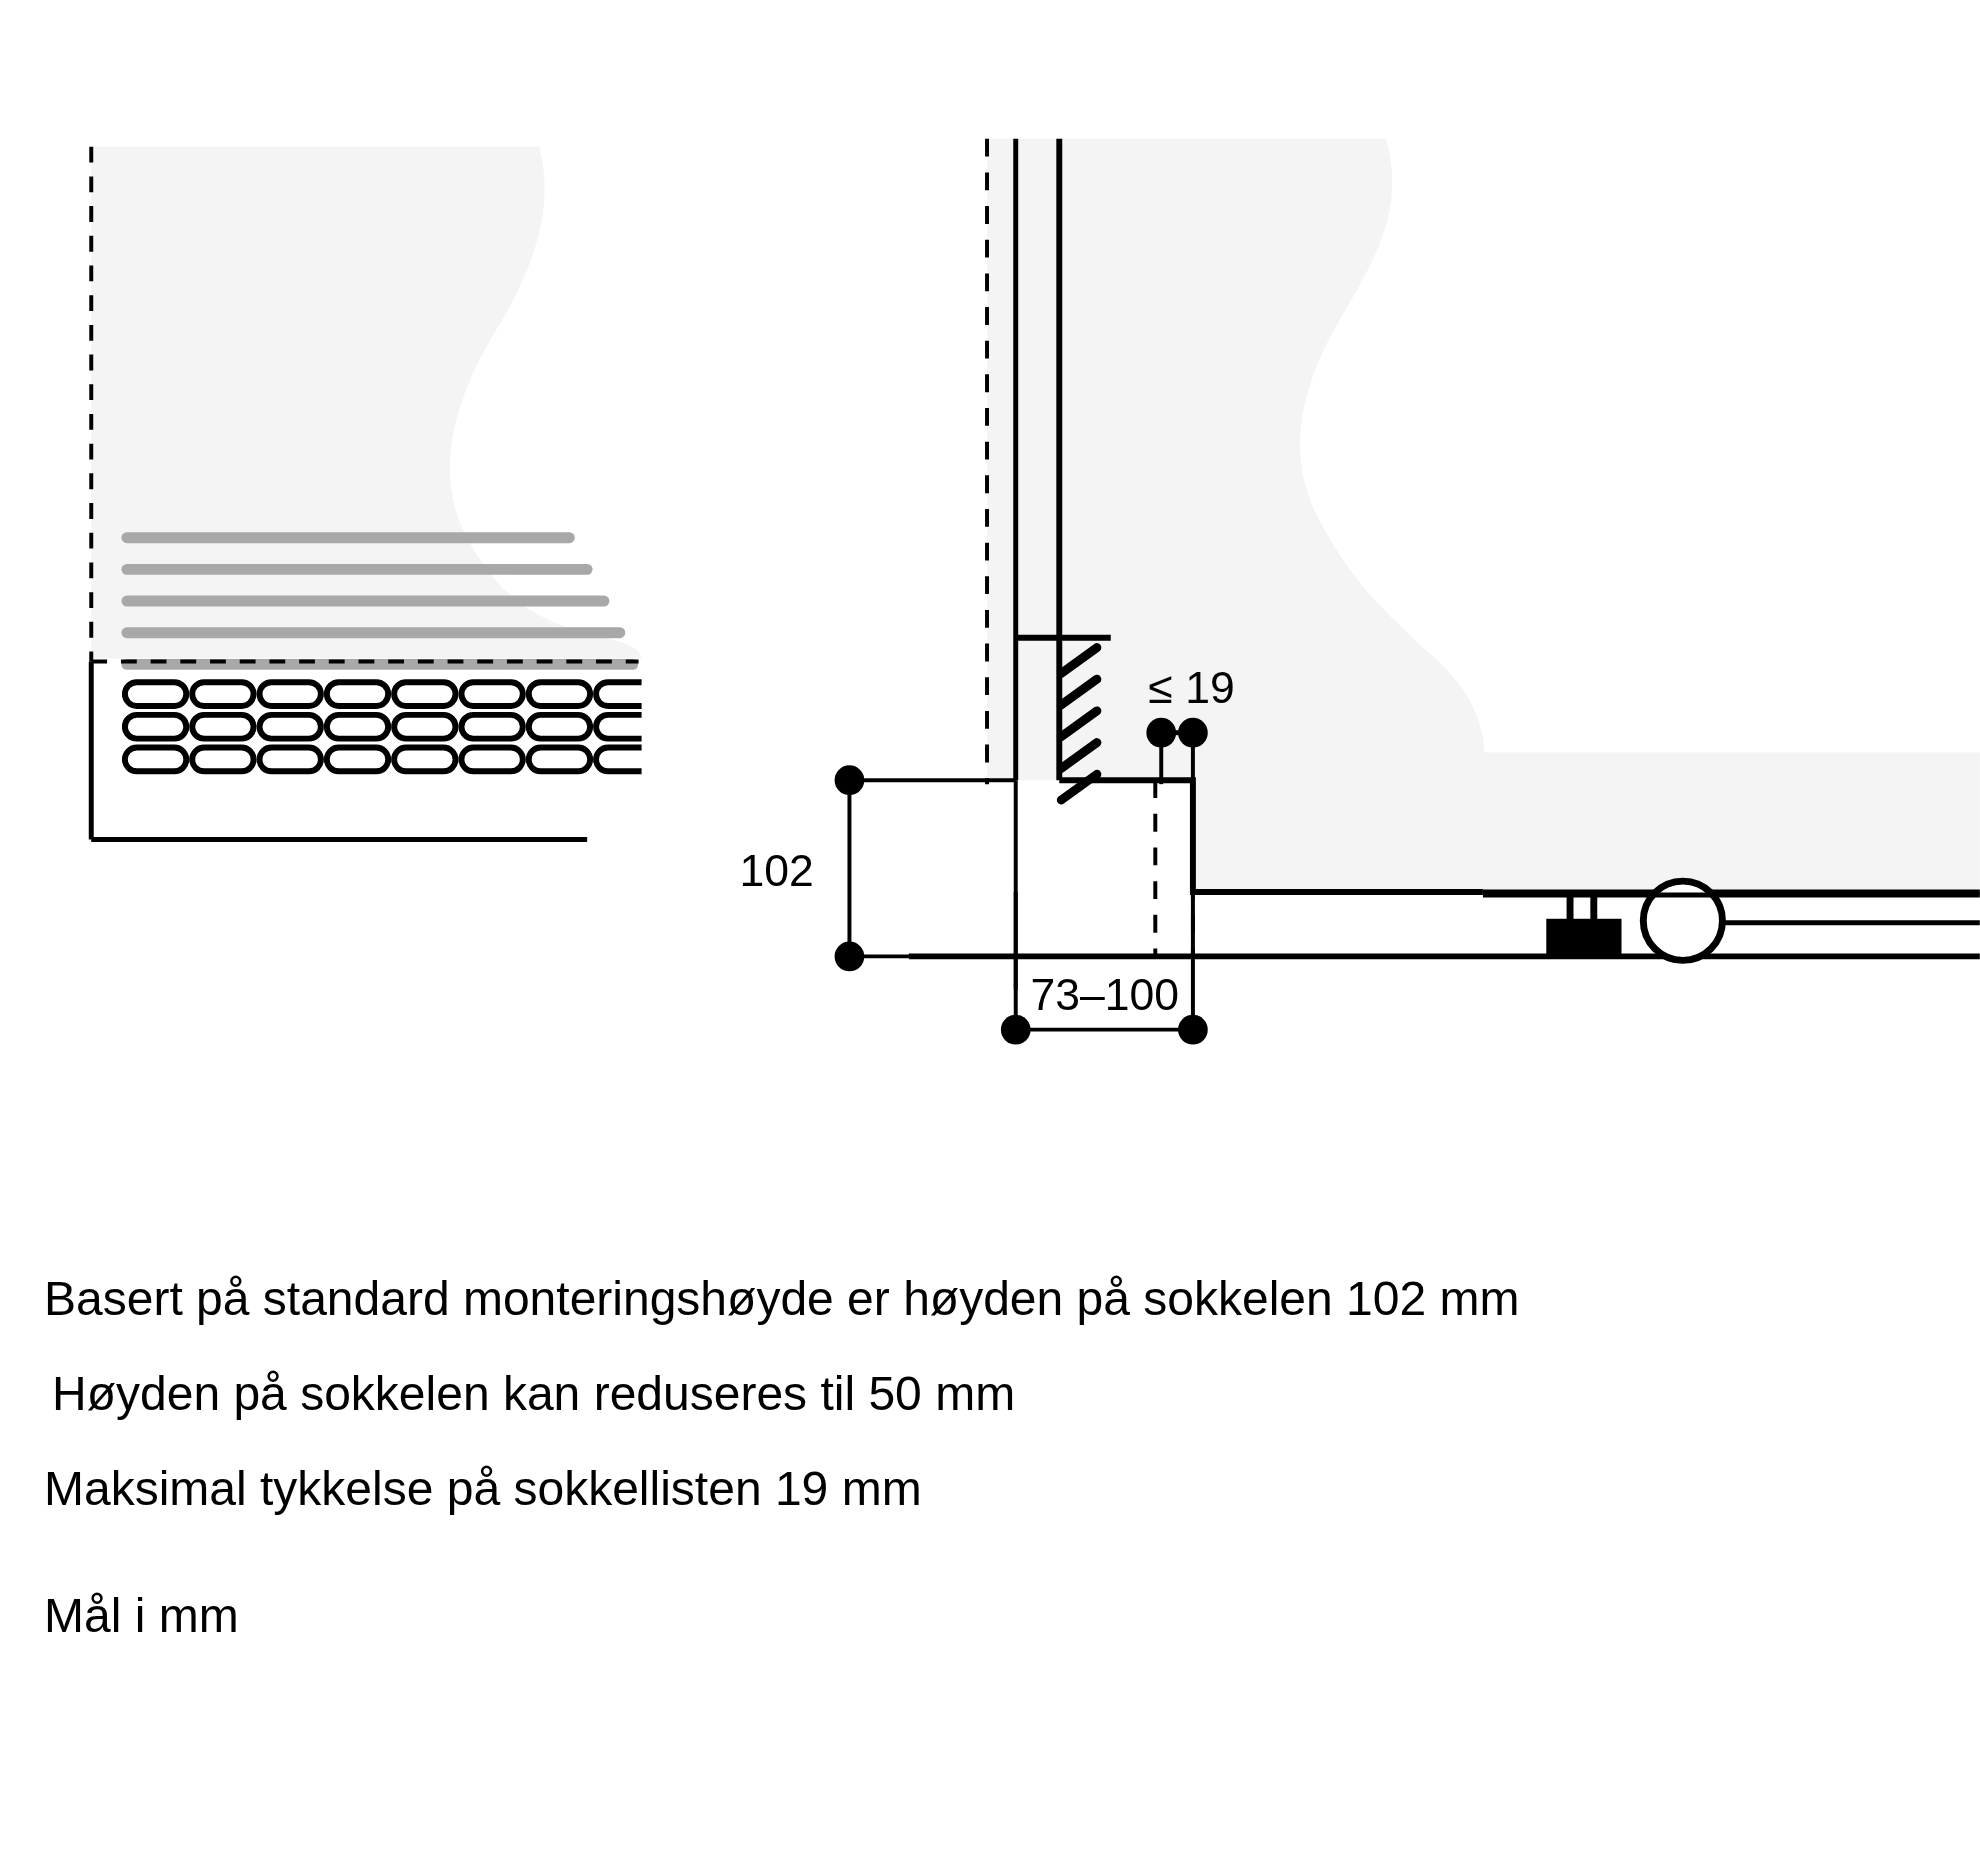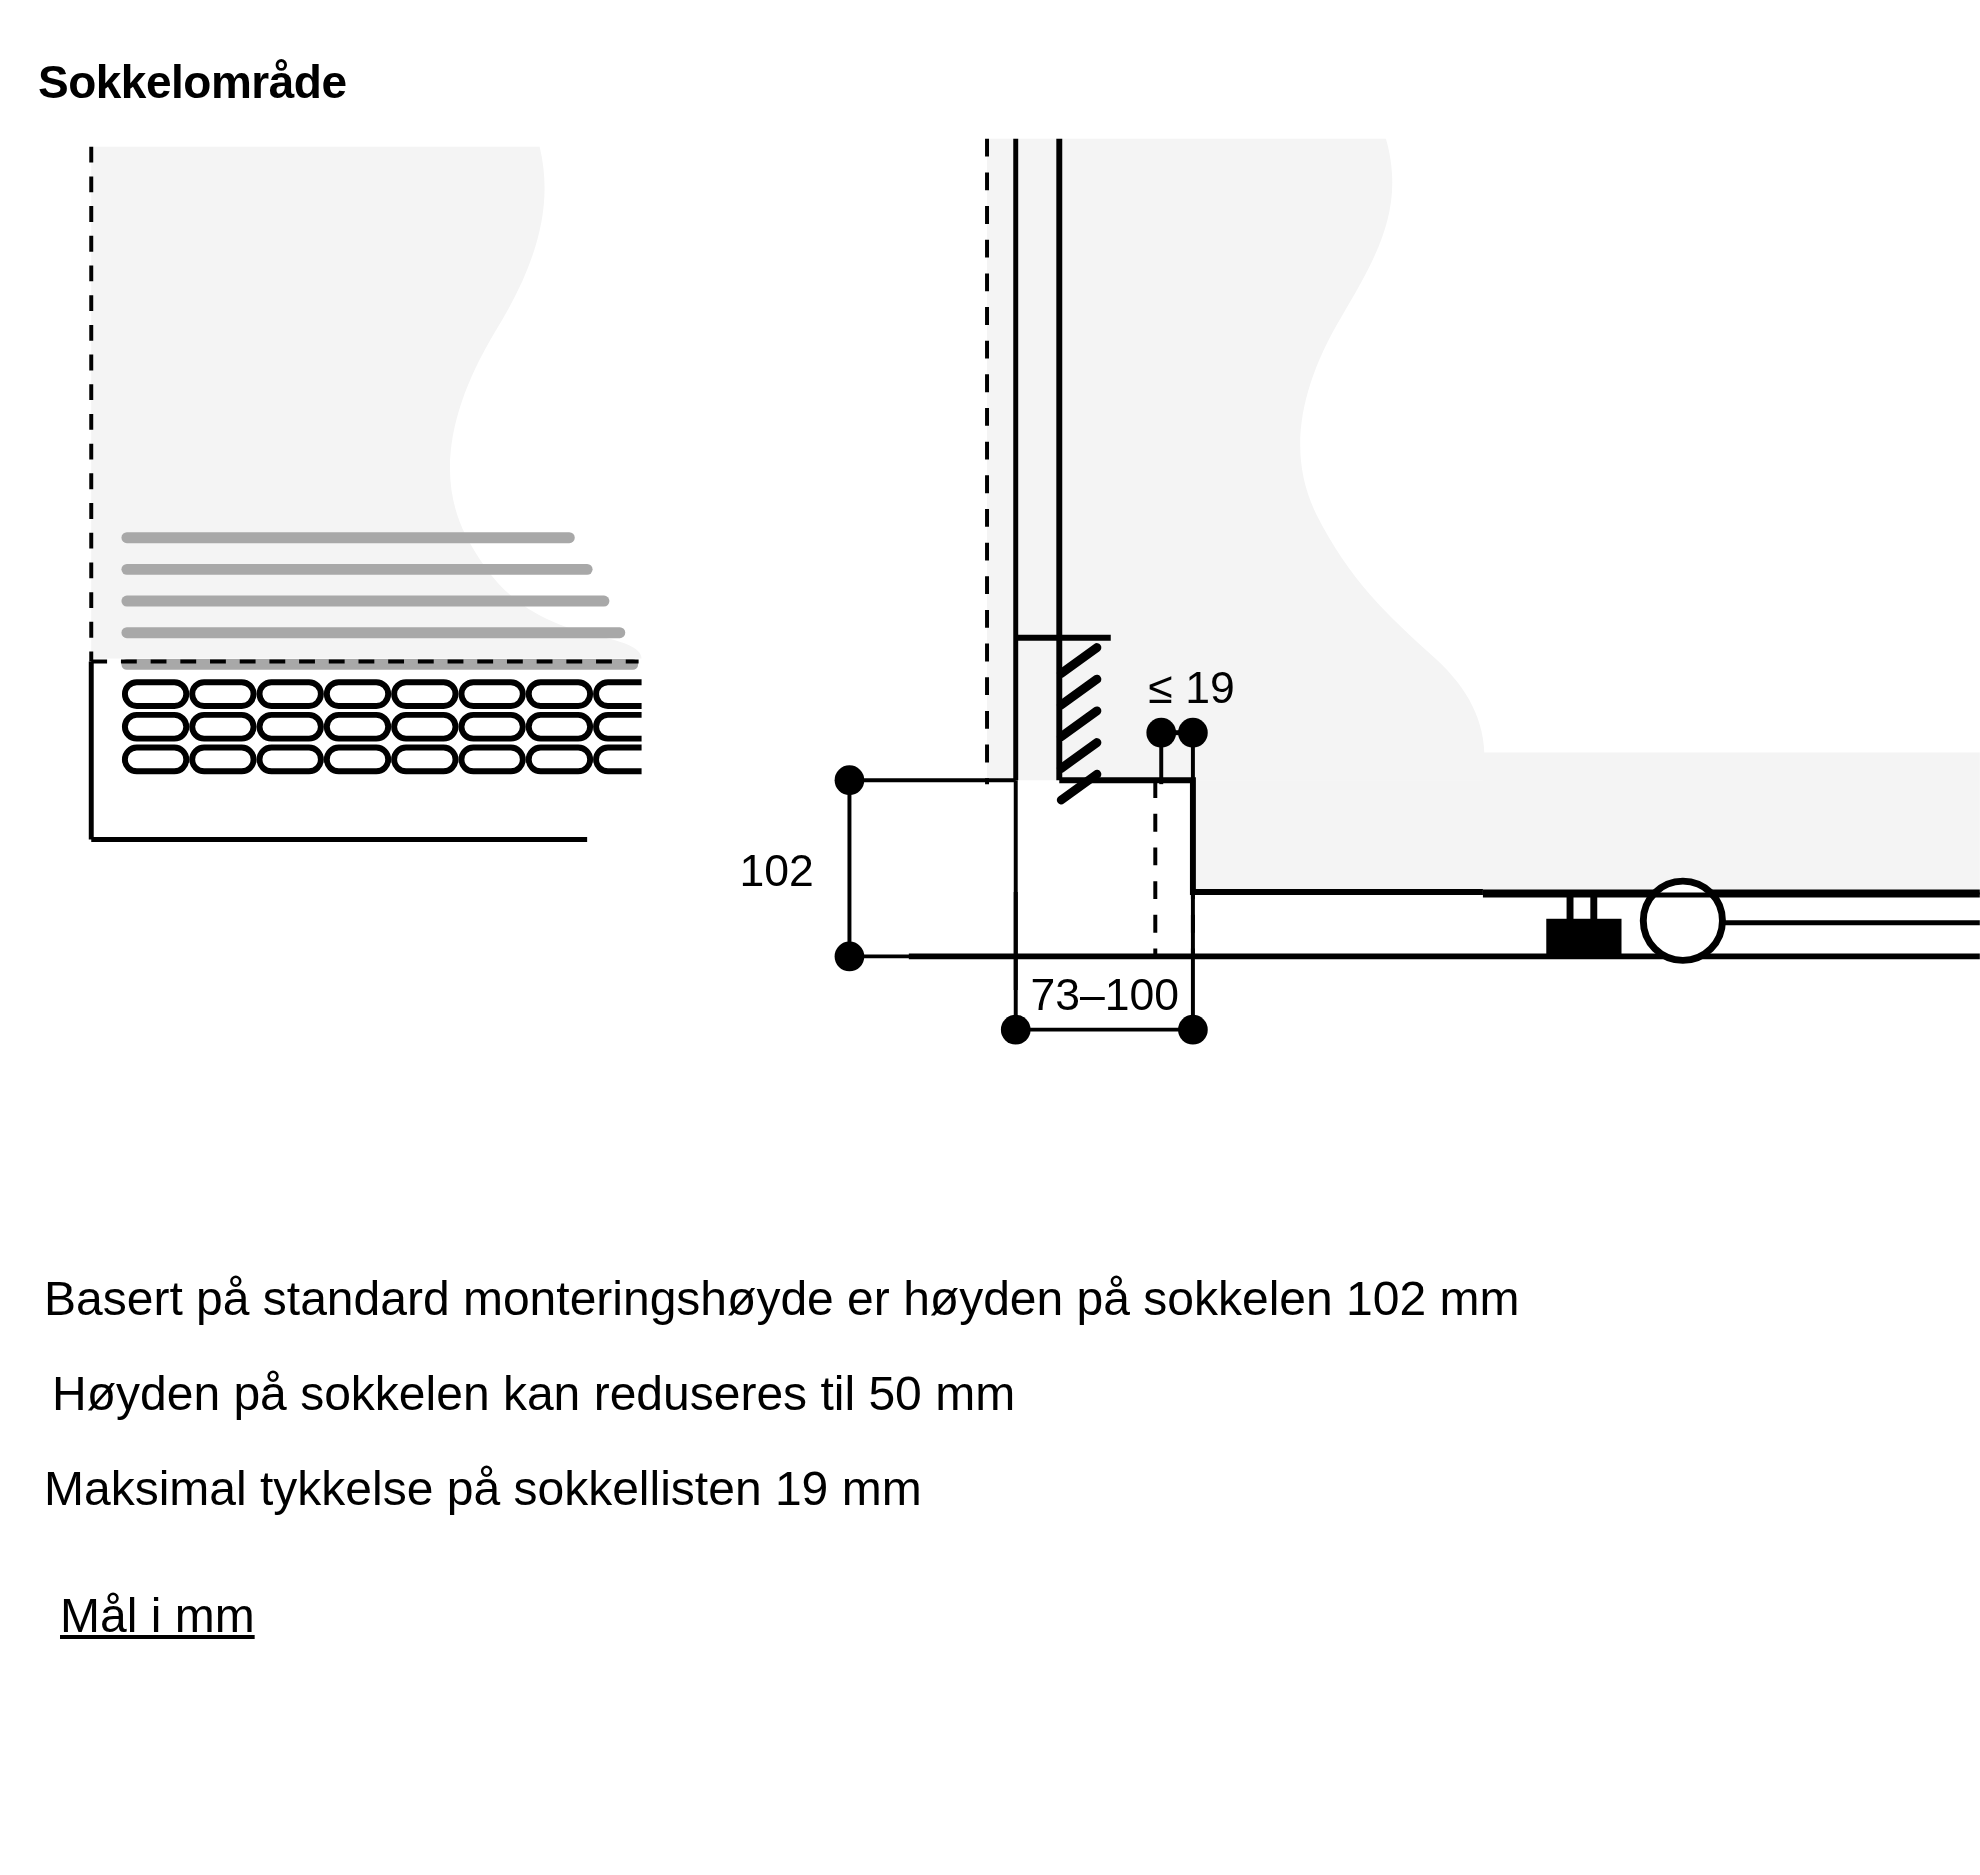--- a/index.html
+++ b/index.html
@@ -45,29 +45,28 @@
   }
   .note-line {
     font-size: 48px;
     line-height: 1.0;
     color: #000000;
     white-space: nowrap;
   }
   .note-0 { position: absolute; left: 0; top: 0px; }
   .note-1 { position: absolute; left: 8px; top: 95px; }
   .note-2 { position: absolute; left: 0; top: 190px; }
-  .note-3 { position: absolute; left: 16px; top: 317px; text-decoration: underline; }
+  .note-3 { position: absolute; left: 0; top: 317px; }
   svg { display: block; }
 </style>
 </head>
 <body>
 
 <div id="page">
 
-  <div class="page-title">Sokkelområde</div>
 
   <div class="figure">
     <svg width="1980" height="1069" viewBox="0 0 2000 1080">
       <defs>
 
         <clipPath id="leftBodyClip">
           <path d="M 115 25
                    L 620 25
                    C 640 120, 600 200, 560 300
                    C 520 400, 500 470, 560 540

